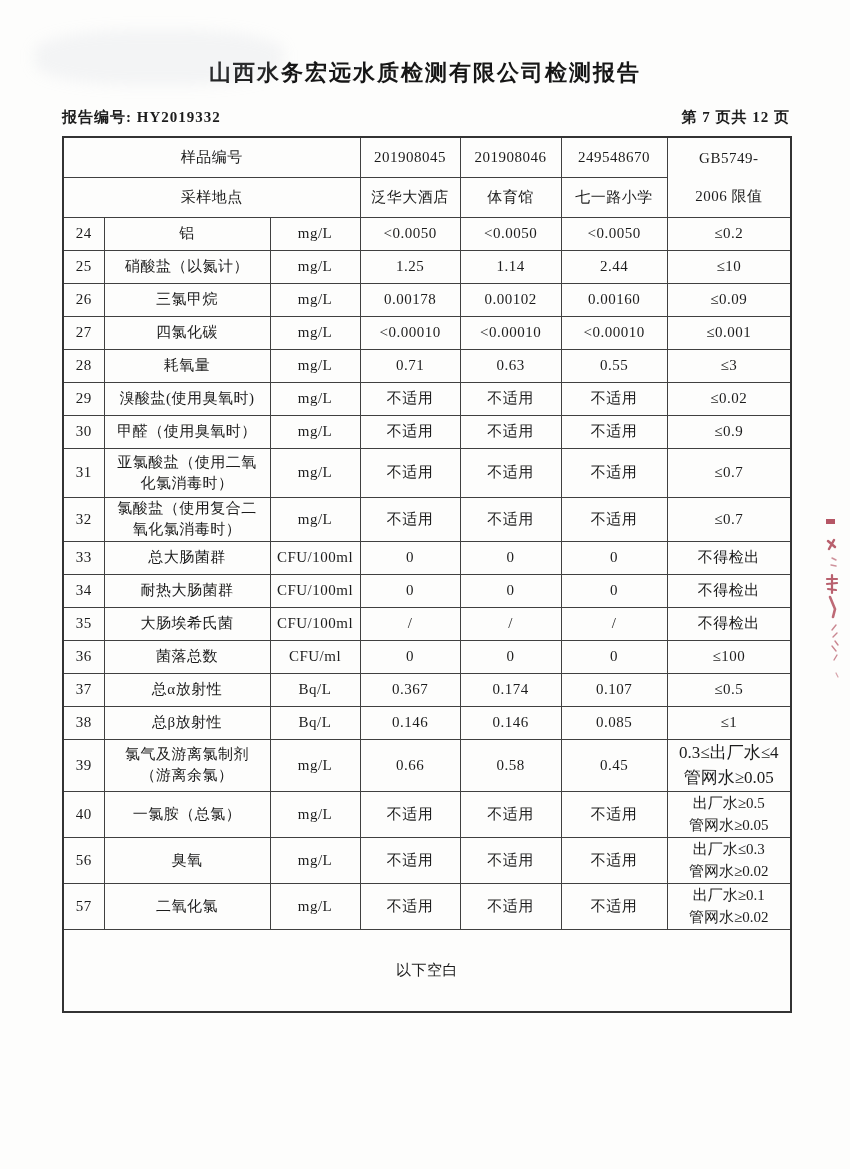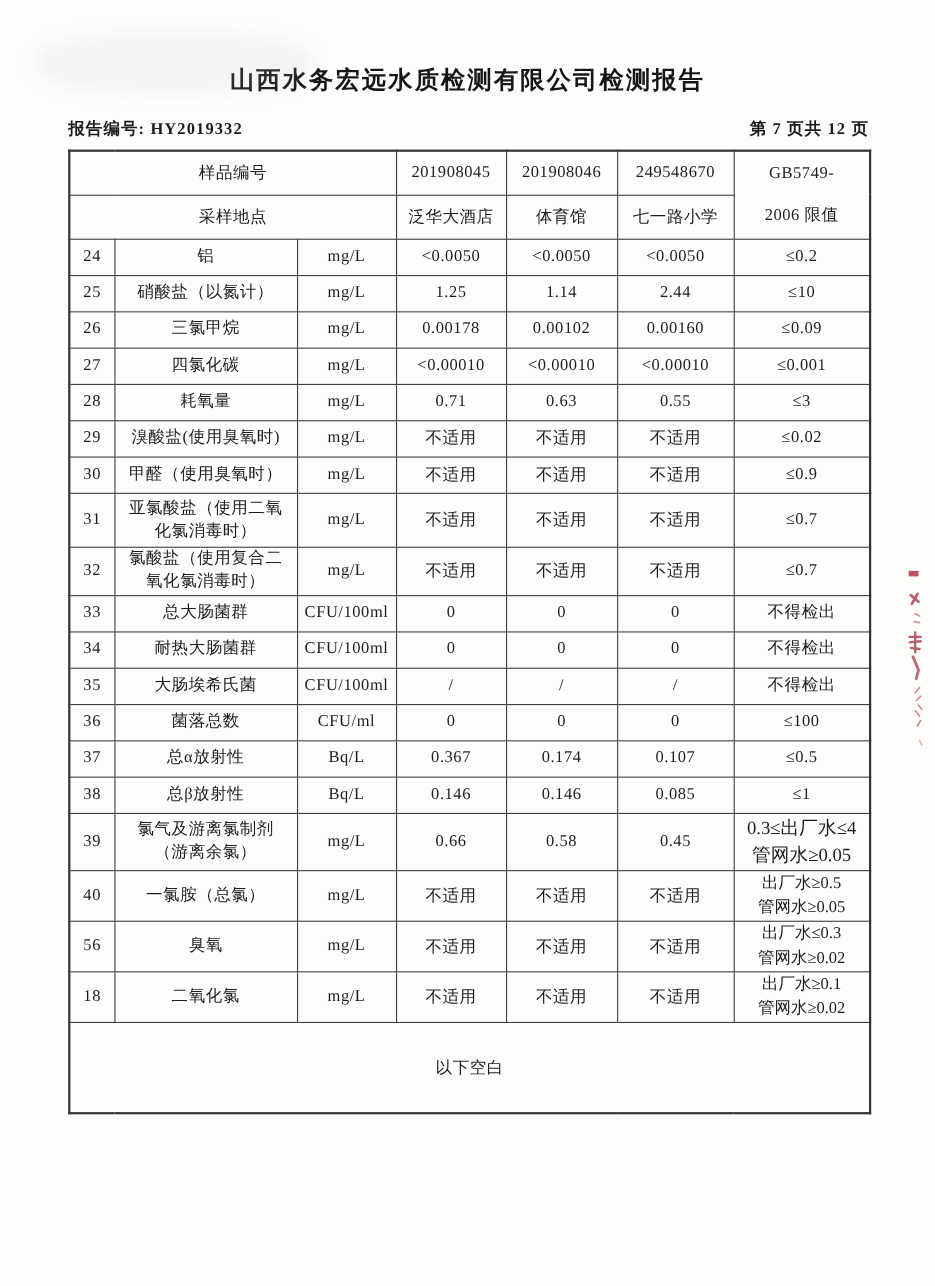--- a/index.html
+++ b/index.html
@@ -292,21 +292,21 @@
         <td>56</td>
         <td class="c-name">臭氧</td>
         <td>mg/L</td>
         <td>不适用</td>
         <td>不适用</td>
         <td>不适用</td>
         <td class="c-limit small">出厂水≤0.3
 管网水≥0.02</td>
       </tr>
       <tr class="drow h46">
-        <td>18</td>
+        <td>57</td>
         <td class="c-name">二氧化氯</td>
         <td>mg/L</td>
         <td>不适用</td>
         <td>不适用</td>
         <td>不适用</td>
         <td class="c-limit small">出厂水≥0.1
 管网水≥0.02</td>
       </tr>
       <tr class="frow">
         <td colspan="7" class="footer-cell">以下空白</td>

